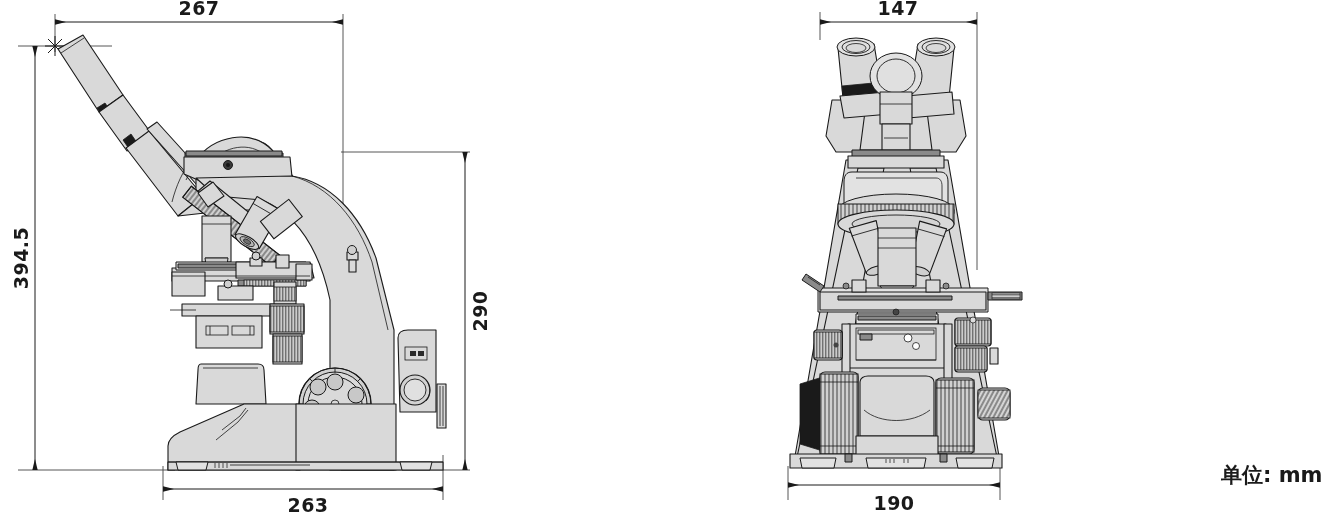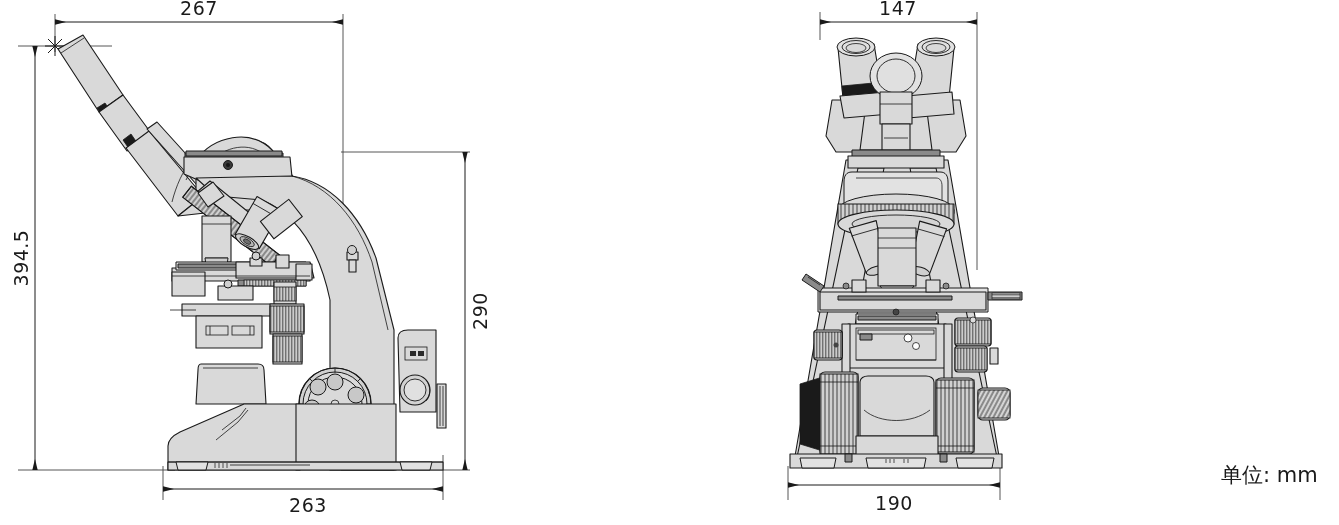--- a/index.html
+++ b/index.html
@@ -11,20 +11,21 @@
     width: 1339px;
     height: 525px;
     overflow: hidden;
     font-family: "DejaVu Sans", "Liberation Sans", sans-serif;
   }
   #sheet {
     position: relative;
     width: 1339px;
     height: 525px;
     background: #ffffff;
+    font-weight: bold;
   }
   #drawing-svg {
     position: absolute;
     left: 0;
     top: 0;
     width: 1339px;
     height: 525px;
   }
   .dim-text {
     font-family: "DejaVu Sans", "Liberation Sans", sans-serif;

